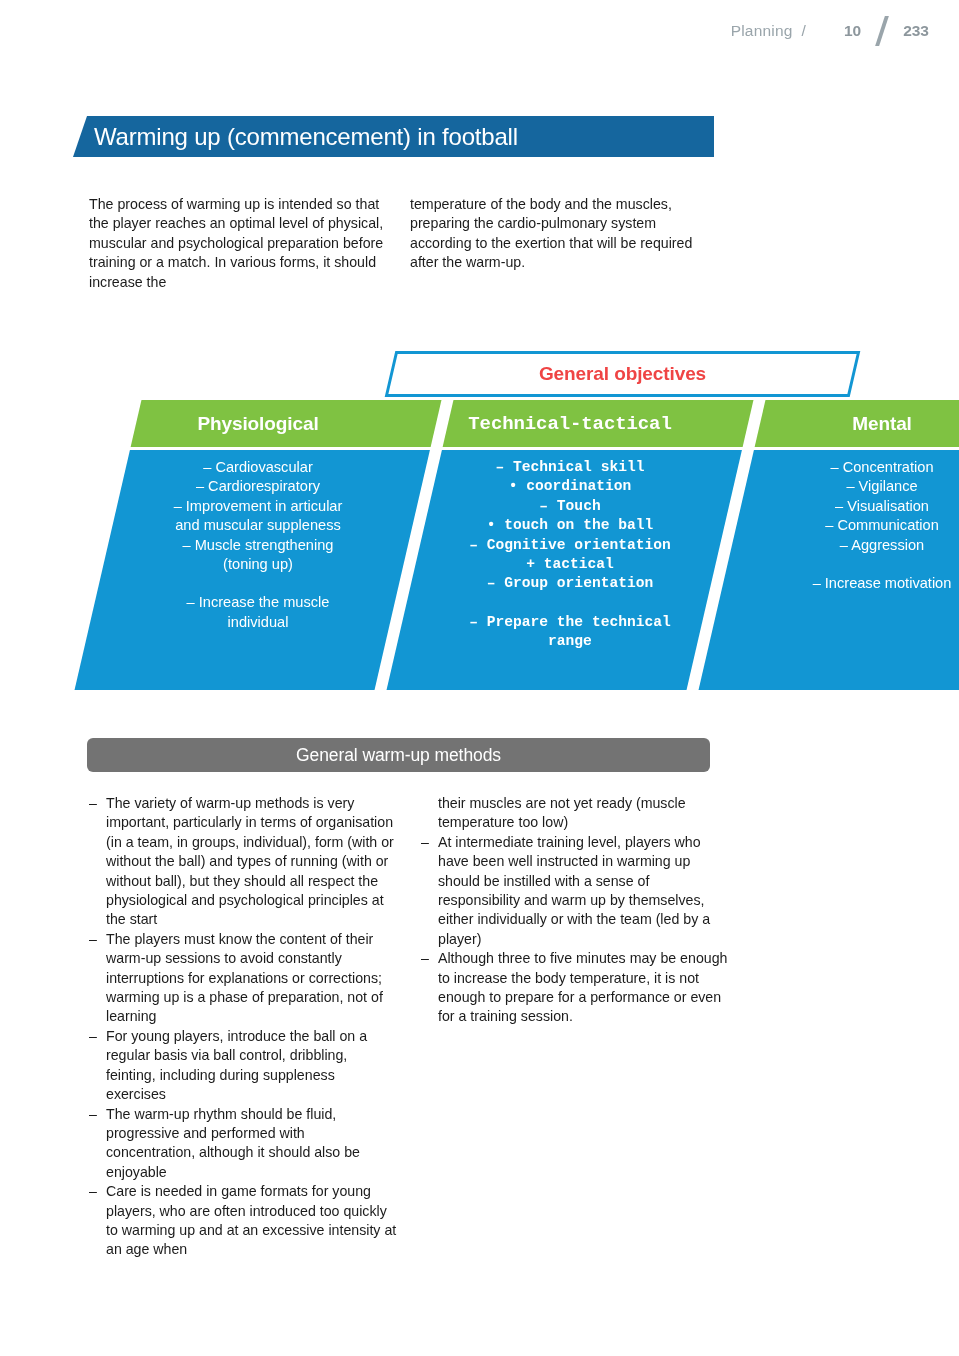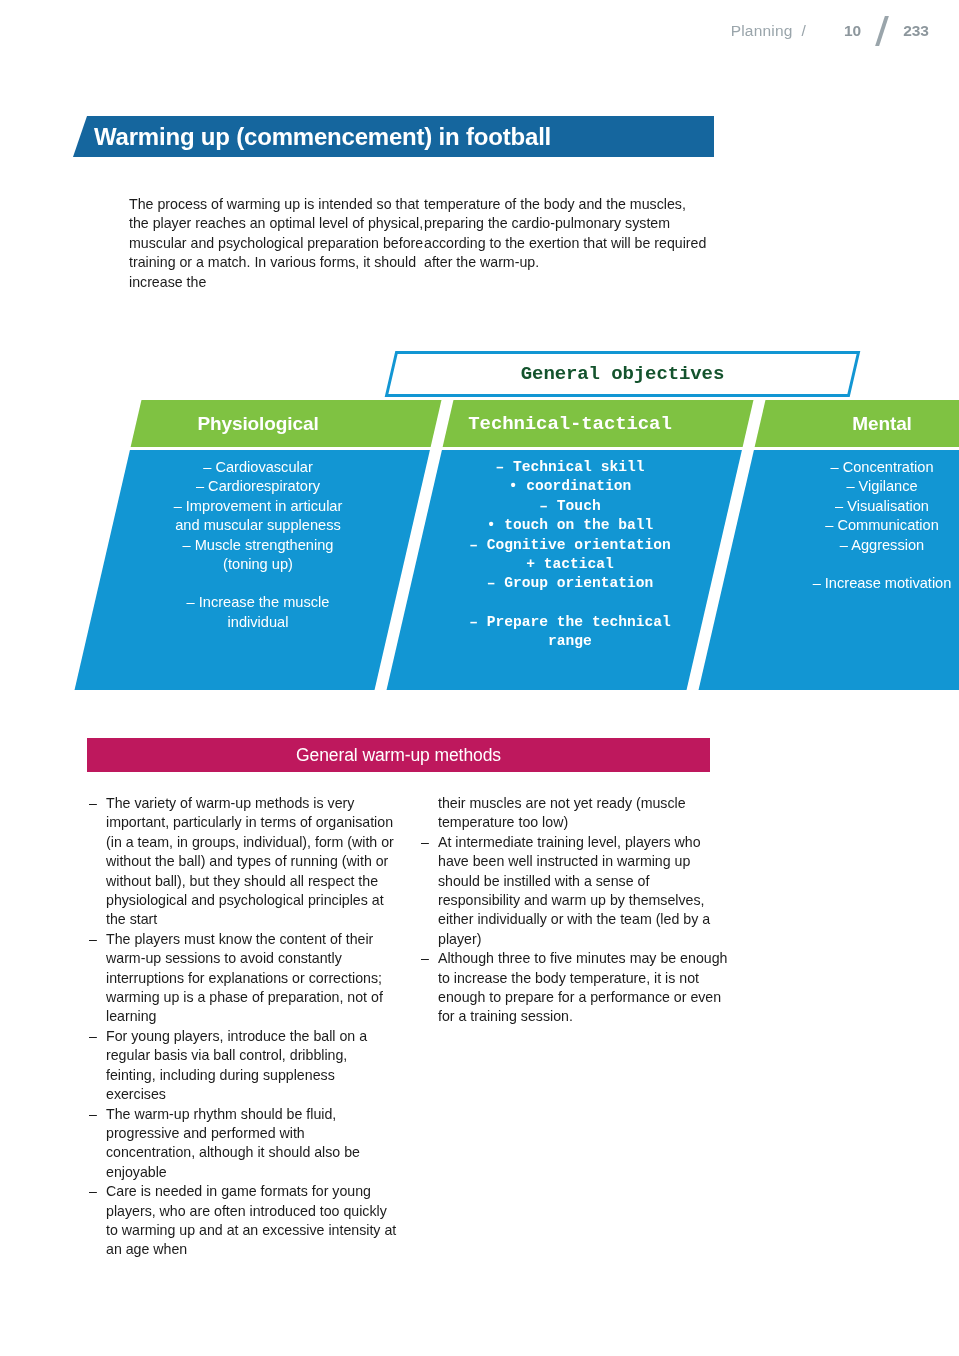--- a/index.html
+++ b/index.html
@@ -84,33 +84,33 @@
     clip-path: polygon(14px 0, 100% 0, 100% 100%, 0 100%);
   }
   .title-banner-text {
     position: absolute;
     left: 21px;
     top: 0;
     height: 41px;
     line-height: 41px;
     color: #ffffff;
     font-size: 24px;
-    font-weight: bold;
+    font-weight: normal;
     letter-spacing: -0.2px;
     white-space: nowrap;
   }
 
   
   .intro {
     position: absolute;
     left: 89px;
     top: 195px;
     width: 625px;
     display: flex;
-    margin-left: 40px;
+    gap: 26px;
   }
   .intro-col {
     width: 295px;
     font-size: 14.2px;
     line-height: 19.4px;
     color: #1c1c1c;
   }
 
   
   .diagram {
@@ -135,25 +135,24 @@
     border: 3px solid #1296d3;
     box-sizing: border-box;
     transform: skewX(-13deg);
   }
   .gen-obj-text {
     position: absolute;
     inset: 0;
     display: flex;
     align-items: center;
     justify-content: center;
-    color: #14532d;
+    color: #ef4444;
     font-size: 19px;
     font-weight: bold;
     letter-spacing: -0.1px;
-    font-family: Liberation Mono, monospace;
   }
 
   .col {
     position: absolute;
     top: 60px;
     height: 290px;
   }
   .col-skew {
     position: absolute;
     inset: 0;
@@ -217,24 +216,25 @@
   
   #col-0 .col-skew, #col-1 .col-skew, #col-2 .col-skew { }
 
   
   .section-bar {
     position: absolute;
     left: 87px;
     top: 738px;
     width: 623px;
     height: 34px;
-    background: #be185d;
+    background: #737373;
     display: flex;
     align-items: center;
     justify-content: center;
+    border-radius: 6px;
   }
   .section-bar-text {
     color: #ffffff;
     font-size: 17.5px;
     letter-spacing: -0.1px;
   }
 
   
   .bullets {
     position: absolute;

